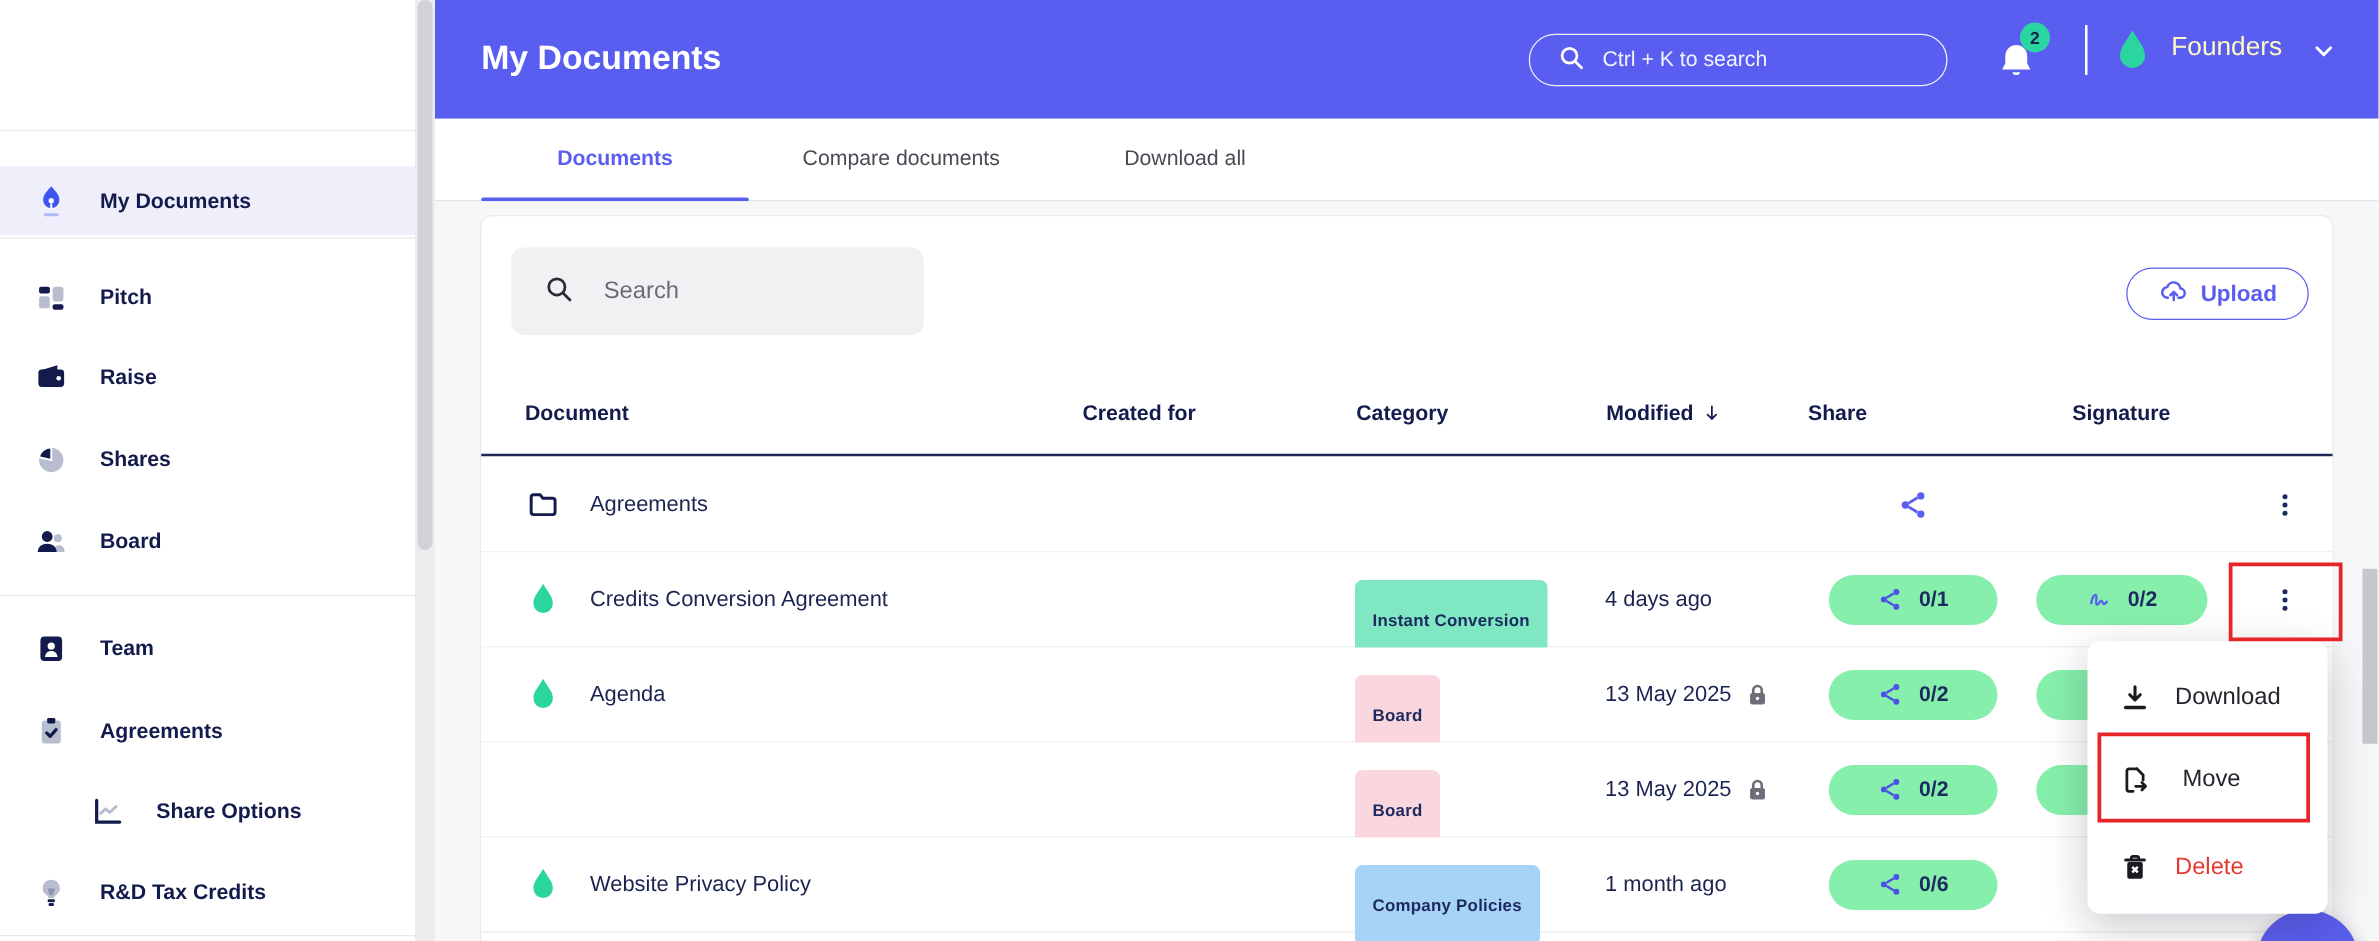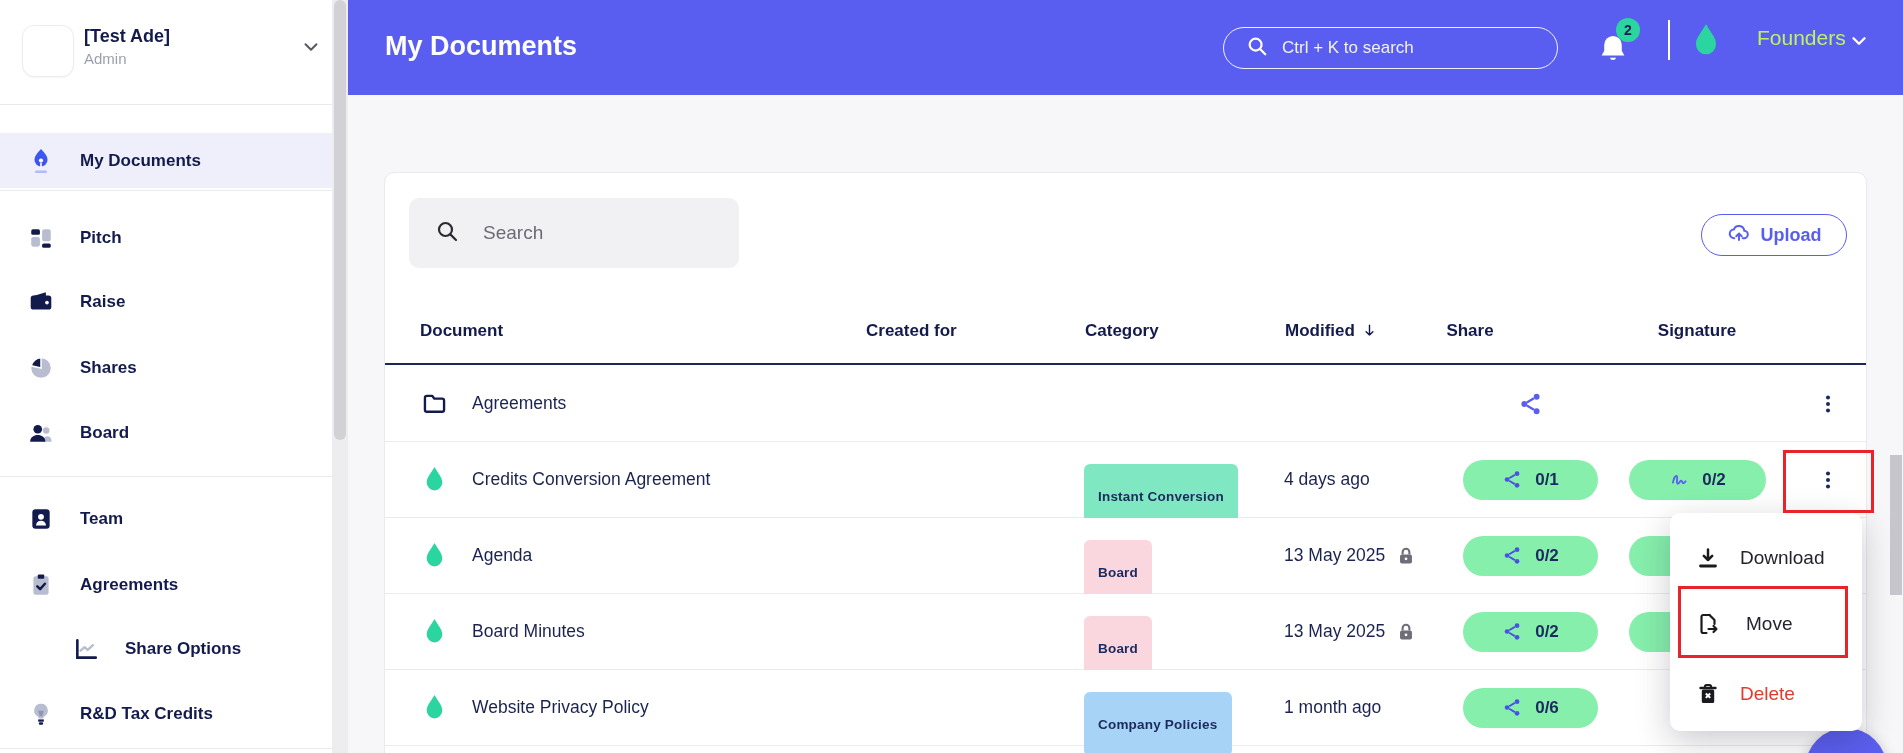--- a/index.html
+++ b/index.html
@@ -30,21 +30,21 @@
   .hsearch{position:absolute;left:875px;top:27px;width:335px;height:42px;border:1.5px solid rgba(255,255,255,.9);
            border-radius:22px;display:flex;align-items:center;gap:14px;padding:0 0 0 22px;box-sizing:border-box;cursor:text;}
   .hsearch svg{width:22px;height:22px;}
   .hsearch-text{font-size:17px;color:rgba(255,255,255,.92);}
   .bell-wrap{position:absolute;left:1246px;top:22px;width:52px;height:52px;cursor:pointer;}
   .bell-wrap svg{width:34px;height:34px;position:absolute;left:2px;top:10px;}
   .badge{position:absolute;left:22px;top:-4px;min-width:24px;height:24px;border-radius:12px;background:#2BD5A0;
          color:#10224d;font-size:14px;font-weight:700;display:flex;align-items:center;justify-content:center;}
   .top-div{position:absolute;left:1320px;top:20px;width:2px;height:40px;background:#fff;}
   .logo-drop{position:absolute;left:1342px;top:23px;width:32px;height:34px;}
-  .account-name{position:absolute;left:1389px;top:26px;font-size:21px;font-weight:500;color:#bef264;cursor:pointer;margin-left:20px;}
+  .account-name{position:absolute;left:1389px;top:26px;font-size:21px;font-weight:500;color:#fef9c3;cursor:pointer;}
   .account-chevron{position:absolute;left:1500px;top:30px;width:22px;height:22px;color:#fff;cursor:pointer;}
 
   .tabsbar{position:absolute;left:0;top:95px;width:100%;height:66px;background:#fff;border-bottom:1px solid #e4e4e8;box-sizing:border-box;}
   .tab{position:absolute;top:0;height:66px;line-height:64px;text-align:center;font-size:17px;font-weight:500;color:#4a4a55;cursor:pointer;}
   .tab.active{color:#5A5EF0;font-weight:700;}
   .tab.active::after{content:"";position:absolute;left:0;bottom:0;width:100%;height:3px;background:#5A5EF0;border-radius:2px;}
 
   .content{position:absolute;left:0;top:161px;width:100%;height:592px;background:#f7f7f9;}
   .card{position:absolute;left:36px;top:11px;width:1483px;height:600px;background:#fff;
         border:1px solid #e9e9ee;border-radius:10px 10px 0 0;box-sizing:border-box;}
@@ -94,30 +94,20 @@
   .chat-bubble{position:absolute;left:1805px;top:728px;width:82px;height:82px;border-radius:50%;
                background:#5B5FEF;z-index:60;cursor:pointer;box-shadow:0 4px 14px rgba(0,0,0,.25);}
   .chat-bubble svg{position:absolute;left:14px;top:8px;width:54px;height:54px;}
 </style>
 </head>
 <body>
 
 <div class="app">
 
   <nav class="sidebar">
-    <div class="user-row">
-      <div class="avatar"></div>
-      <div class="user-name">[Test Ade]</div>
-      <div class="user-role">Admin</div>
-      <span class="user-chevron">
-        <svg viewBox="0 0 24 24" fill="none">
-            <path d="M6 9l6 6 6-6" stroke="currentColor" stroke-width="2.2" stroke-linecap="round" stroke-linejoin="round"></path>
-          </svg>
-      </span>
-    </div>
     <div class="side-div" style="top:104px"></div>
     <div id="nav-items">
         <div class="nav-item active" style="top: 133px; height: 55px;">
           <span class="nav-icon">
             <svg viewBox="0 0 24 26">
               <path fill="#3D56F0" d="M12 1c4.5 5 6.5 7.5 6.5 11a6.5 6.5 0 0 1-13 0C5.5 8.5 7.5 6 12 1z"></path>
               <circle cx="12" cy="12.5" r="2.1" fill="#fff"></circle>
               <path stroke="#fff" stroke-width="1.6" d="M12 14.8v4.5"></path>
               <rect x="6" y="22.5" width="12" height="2.4" rx="1.2" fill="#aebcf7"></rect>
             </svg>
@@ -243,20 +233,25 @@
           </svg>
       </span>
       <div class="account-name">Founders</div>
       <span class="account-chevron">
         <svg viewBox="0 0 24 24" fill="none">
             <path d="M6 9l6 6 6-6" stroke="currentColor" stroke-width="2.6" stroke-linecap="round" stroke-linejoin="round"></path>
           </svg>
       </span>
     </header>
 
+    <div class="tabsbar" id="tabs-bar">
+        <div class="tab active" style="left: 37px; width: 214px;">Documents</div>
+        <div class="tab" style="left: 285px; width: 176px;">Compare documents</div>
+        <div class="tab" style="left: 548px; width: 104px;">Download all</div>
+      </div>
 
     <div class="content">
       <div class="card">
         <div class="tsearch">
           <span>
             <svg viewBox="0 0 24 24" fill="none">
                 <circle cx="10.5" cy="10.5" r="6.5" stroke="currentColor" stroke-width="2.2"></circle>
                 <path d="M15.6 15.6L21 21" stroke="currentColor" stroke-width="2.2" stroke-linecap="round"></path>
               </svg>
           </span>
@@ -402,28 +397,20 @@
                 <span style="display:flex">
                   <svg viewBox="0 0 24 24" fill="#1d2a5e">
                     <circle cx="12" cy="4.8" r="2.2"></circle>
                     <circle cx="12" cy="12" r="2.2"></circle>
                     <circle cx="12" cy="19.2" r="2.2"></circle>
                   </svg>
                 </span>
               </div>
             </div>
             <div class="trow" style="top: 421px;">
-              <div class="cell-doc">
-                <span style="display:flex">
-                  <svg viewBox="0 0 24 26">
-                    <path fill="#2BD5A0" d="M12 1C8 8 4.5 11 4.5 16a7.5 7.5 0 0 0 15 0C19.5 11 16 8 12 1z"></path>
-                  </svg>
-                </span>
-                   <span class="doc-name">Board Minutes</span>
-              </div>
               <span class="chip" style="background: rgb(250, 214, 222);">Board</span>
               <div class="cell-mod">
                 <span>13 May 2025</span>
                 <span style="display: flex;">
                   <svg viewBox="0 0 24 24">
                     <rect x="5.5" y="10.3" width="13" height="10" rx="2" fill="#6e6e78"></rect>
                     <path d="M8.3 10.3V7.8a3.7 3.7 0 0 1 7.4 0v2.5" stroke="#6e6e78" stroke-width="2.3" fill="none"></path>
                     <circle cx="12" cy="15" r="1.5" fill="#fff"></circle>
                   </svg>
                 </span>

